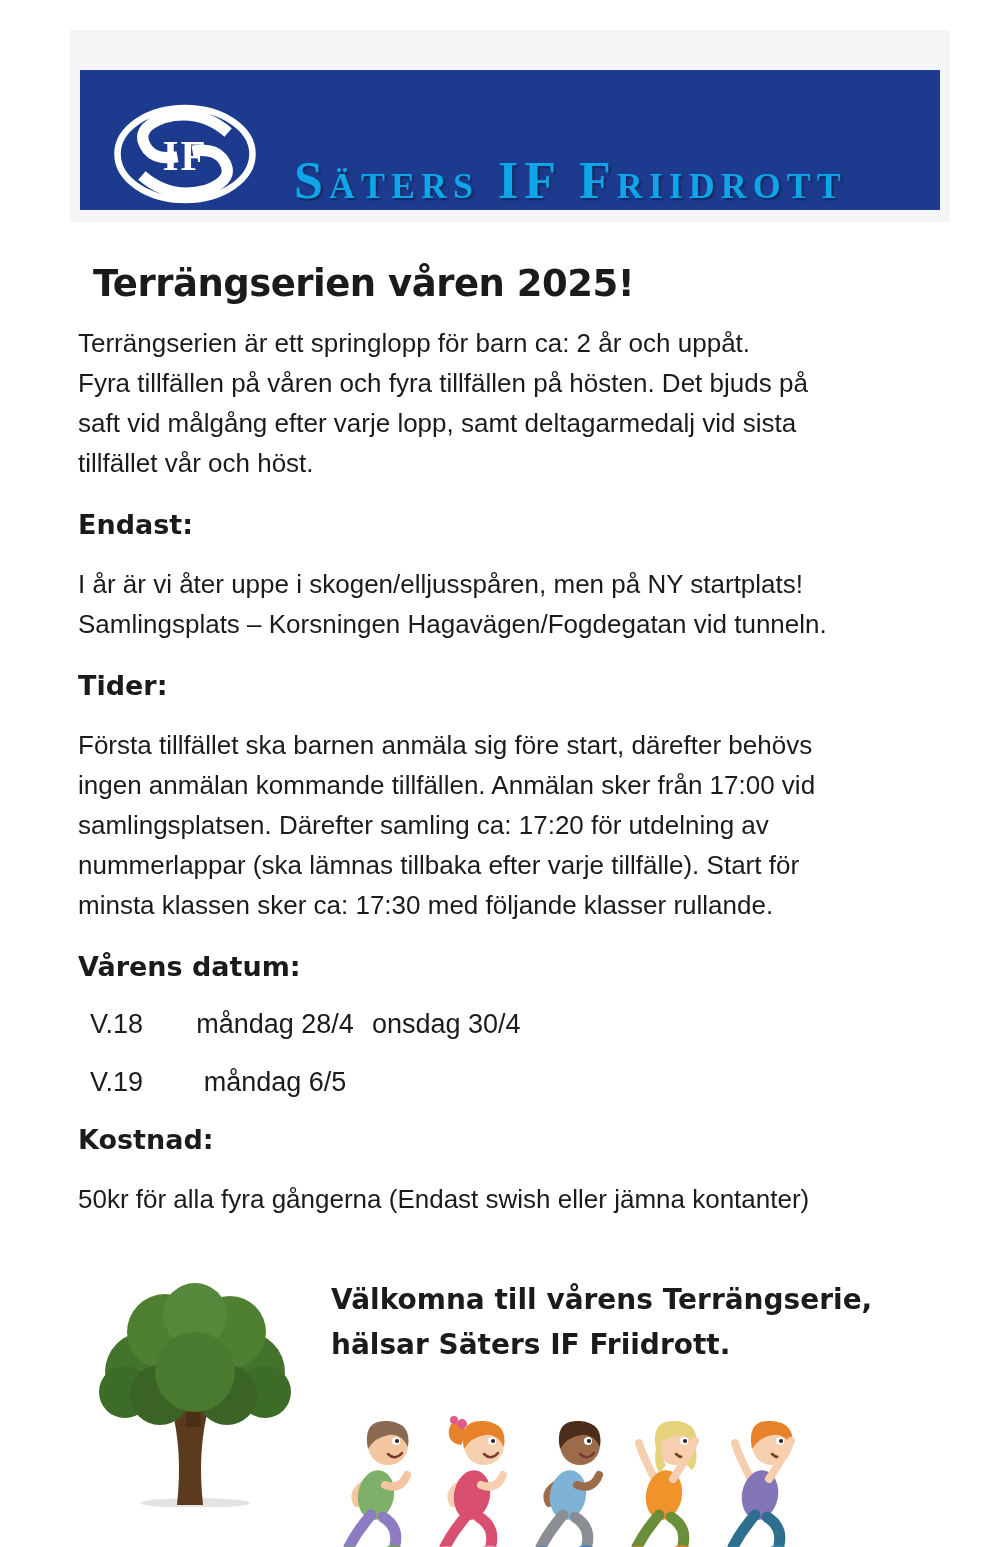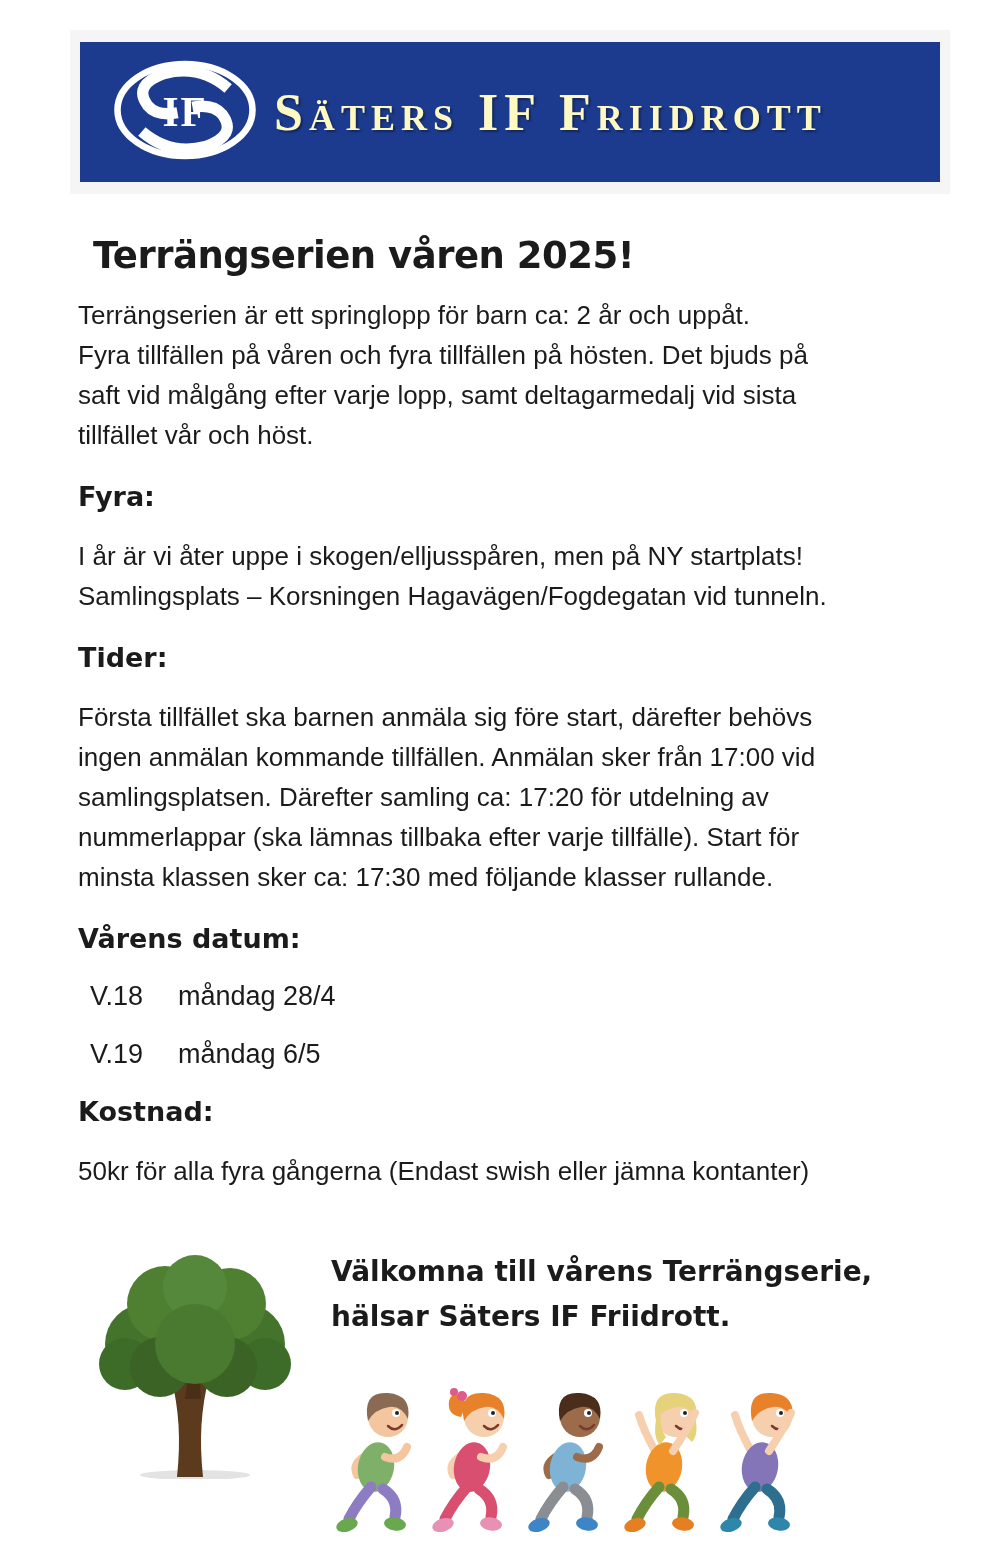--- a/index.html
+++ b/index.html
@@ -2,41 +2,41 @@
 <html lang="sv"><head>
 <meta charset="utf-8">
 <style>
   html,body{margin:0;padding:0;background:#ffffff;}
   .page{
     width:1000px;height:1547px;background:#ffffff;position:relative;overflow:hidden;
     font-family:"Liberation Sans", sans-serif;color:#1b1b1b;
   }
   
   .banner-wrap{margin:30px 0 0 70px;width:880px;background:#f5f5f5;padding:12px 10px;box-sizing:border-box;}
-  .banner{background:#1c3b8e;height:140px;display:flex;align-items:center;padding-left:30px;gap:14px;}
+  .banner{background:#1c3b8e;height:140px;display:flex;align-items:flex-end;padding-left:30px;gap:34px;margin-top:28px;}
   .club-logo{flex:0 0 auto;}
   .banner-title{
-    color:#fef9c3;font-family:"Liberation Serif", serif;font-variant:small-caps;
+    color:#0ea5e9;font-family:"Liberation Serif", serif;font-variant:small-caps;
     font-weight:bold;font-size:52px;letter-spacing:6px;white-space:nowrap;
     text-shadow:2px 2px 2px rgba(0,0,0,0.35);
   }
   
   .content{margin:0 78px;}
   .page-title{
     font-family:"DejaVu Sans", sans-serif;font-size:37px;font-weight:800;
     margin:40px 15px 0;letter-spacing:-0.5px;
   }
   .body-text{font-size:26px;line-height:40px;margin:18px 0 8px;white-space:pre-line;}
   .section-heading{
     font-family:"DejaVu Sans", sans-serif;font-size:27px;font-weight:bold;margin:26px 0 0;
   }
   .section-text{font-size:26px;line-height:40px;margin:24px 0 0;white-space:pre-line;}
   .date-row{display:flex;font-size:27px;margin-top:27px;margin-left:12px;}
   .date-week{width:88px;flex:0 0 auto;}
-  .date-monday{width:194px;flex:0 0 auto;}
+  .date-monday{width:194px;flex:0 0 auto;text-align:center;}
   .date-wednesday{flex:1;}
   
   .bottom{display:flex;margin:58px 0 0 85px;}
   .tree-box{width:220px;flex:0 0 auto;}
   .bottom-right{margin-left:26px;}
   .welcome-text{
     font-family:"DejaVu Sans", sans-serif;font-size:28px;line-height:45px;font-weight:bold;
     margin:0;white-space:pre-line;
   }
   .kids-box{margin-top:40px;}
@@ -62,36 +62,37 @@
 
   <div class="content">
 
     <h1 class="page-title">Terrängserien våren 2025!</h1>
 
     <p class="body-text">Terrängserien är ett springlopp för barn ca: 2 år och uppåt.
 Fyra tillfällen på våren och fyra tillfällen på hösten. Det bjuds på
 saft vid målgång efter varje lopp, samt deltagarmedalj vid sista
 tillfället vår och höst.</p>
 
-    <h2 class="section-heading">Fyra:</h2>
+    <h2 class="section-heading">Endast:</h2>
     <p class="section-text">I år är vi åter uppe i skogen/elljusspåren, men på NY startplats!
 Samlingsplats – Korsningen Hagavägen/Fogdegatan vid tunneln.</p>
 
     <h2 class="section-heading">Tider:</h2>
     <p class="section-text">Första tillfället ska barnen anmäla sig före start, därefter behövs
 ingen anmälan kommande tillfällen. Anmälan sker från 17:00 vid
 samlingsplatsen. Därefter samling ca: 17:20 för utdelning av
 nummerlappar (ska lämnas tillbaka efter varje tillfälle). Start för
 minsta klassen sker ca: 17:30 med följande klasser rullande.</p>
 
     <h2 class="section-heading">Vårens datum:</h2>
 
     <div class="date-row">
       <span class="date-week">V.18</span>
       <span class="date-monday">måndag 28/4</span>
+      <span class="date-wednesday">onsdag 30/4</span>
     </div>
     <div class="date-row">
       <span class="date-week">V.19</span>
       <span class="date-monday">måndag 6/5</span>
     </div>
 
     <h2 class="section-heading">Kostnad:</h2>
     <p class="section-text">50kr för alla fyra gångerna (Endast swish eller jämna kontanter)</p>
 
   </div>

